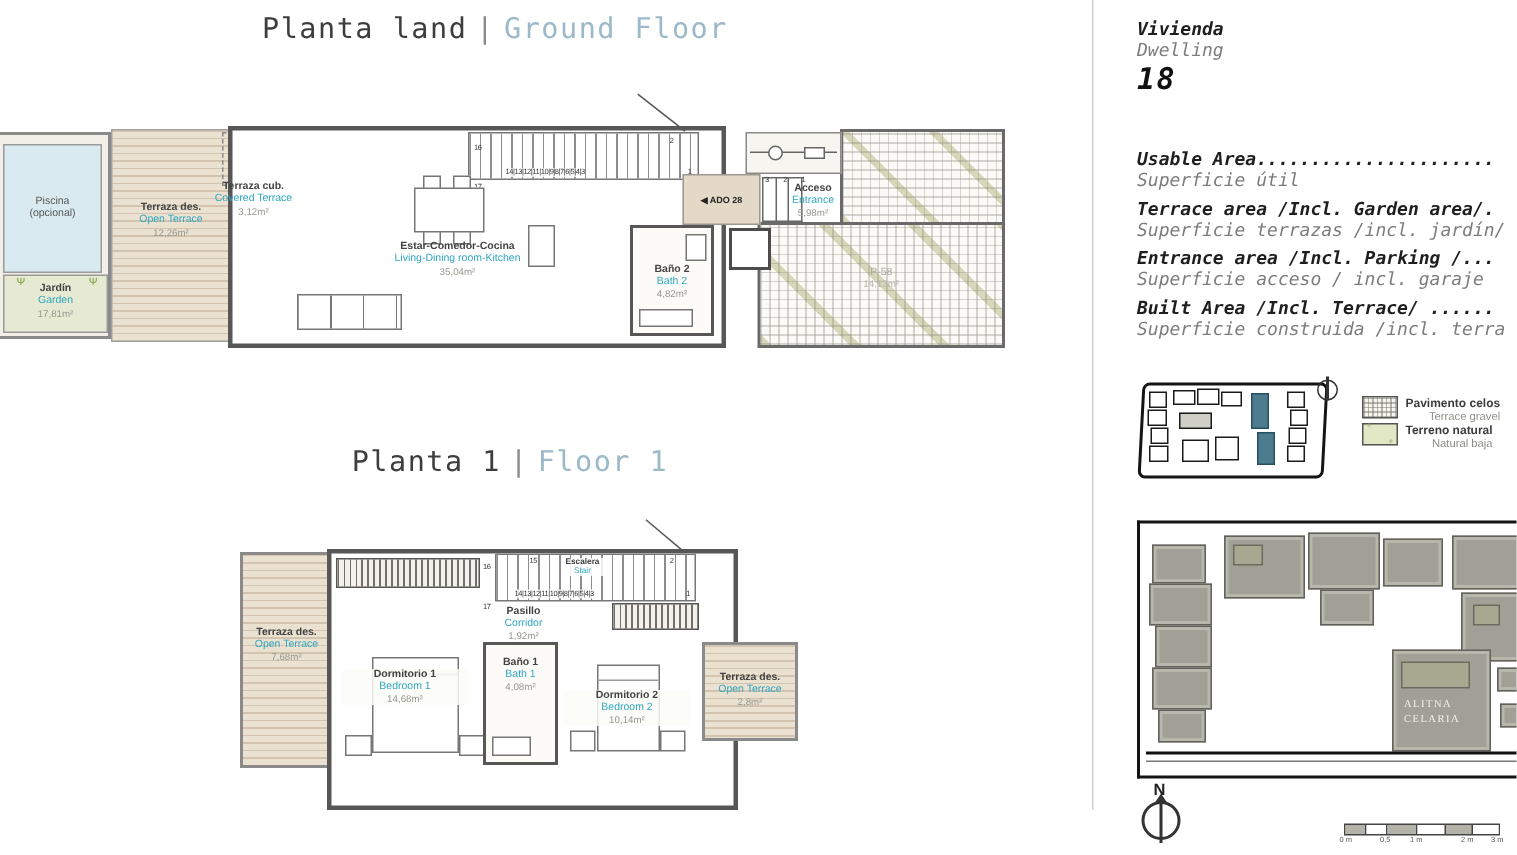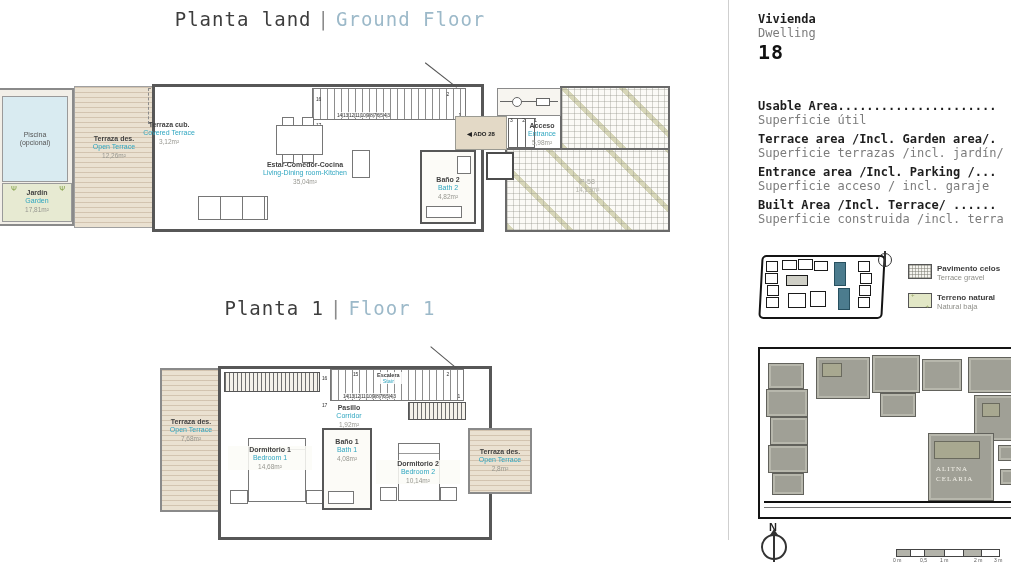--- a/index.html
+++ b/index.html
@@ -44,21 +44,21 @@
   .wall{background:#ffffff;border:3px solid #575757;}
   .furn{background:#ffffff;border:1px solid #767676;}
   
   .rl{text-align:center;line-height:1.18;white-space:nowrap;}
   .rl .es{display:block;font-weight:bold;font-size:7px;color:#424242;}
   .rl .en{display:block;font-size:7px;color:#2fa6c0;}
   .rl .area{display:block;font-size:6.5px;color:#979790;}
   .tiny{font-size:5px;color:#444;}
   .stairnum{font-size:5px;letter-spacing:-0.3px;color:#333;white-space:nowrap;}
   
-  .mono{font-family:"DejaVu Sans Mono",monospace;}
+  .mono{font-family:"DejaVu Sans Mono",monospace;font-style:italic;}
   .pl-en{font-size:12px;font-weight:bold;color:#1e1e1e;white-space:nowrap;}
   .pl-es{font-size:12px;color:#7c7c7c;white-space:nowrap;}
   .legend-title{font-size:8px;font-weight:bold;color:#3c3c3c;white-space:nowrap;}
   .legend-sub{font-size:7.5px;color:#8f8f89;white-space:nowrap;}
   .bld{position:absolute;background:#a0a096;border:1px solid #62625c;box-shadow:inset 0 0 0 2px #b7b7ac;}
   .bld2{position:absolute;background:#a8a890;border:1px solid #6a6a5e;}
   .kb{position:absolute;background:#ffffff;border:1px solid #1a1a1a;}
   .kb-teal{position:absolute;background:#4c7c8e;border:1px solid #27505f;}
   .scale-seg{height:6px;border-right:1px solid #444;}
 </style>
@@ -171,21 +171,21 @@
   <div style="flex:1;border:1px solid #666;border-left:none;background:#fff;"></div>
   <span class="stairnum abs" style="left:2px;top:-1px;letter-spacing:4px;">3 2 1</span>
 </div>
 
 <div class="rl abs" style="left:518px;top:122px;width:48px;z-index:3;">
   <span class="es">Acceso</span>
   <span class="en">Entrance</span>
   <span class="area">5,98m²</span>
 </div>
 
-<div class="abs plan-title" style="left:130px;top:297px;width:400px;">
+<div class="abs plan-title" style="left:140px;top:297px;width:400px;">
   <span>Planta 1</span><span class="sep">|</span><span class="en">Floor 1</span>
 </div>
 
 <div class="abs deck" style="left:160px;top:368px;width:58px;height:140px;border:2px solid #8a8a8a;">
   <div class="rl abs" style="left:0;top:48px;width:100%;">
     <span class="es">Terraza des.</span>
     <span class="en">Open Terrace</span>
     <span class="area">7,68m²</span>
   </div>
 </div>
@@ -299,28 +299,28 @@
   <div class="kb" style="left:100px;top:8px;width:10px;height:9px;"></div>
   <div class="kb" style="left:102px;top:20px;width:10px;height:9px;"></div>
   <div class="kb" style="left:101px;top:32px;width:10px;height:9px;"></div>
   <div class="kb" style="left:100px;top:44px;width:10px;height:9px;"></div>
   <div class="abs" style="right:8px;top:0;width:12px;height:12px;border:1.5px solid #333;border-radius:50%;">
     <div class="abs" style="left:5px;top:-3px;width:1.5px;height:16px;background:#333;"></div>
   </div>
 </div>
 
 <div class="abs" style="left:908px;top:264px;">
-  <div style="display:flex;align-items:flex-start;margin-bottom:11px;">
+  <div style="display:flex;align-items:flex-start;text-align:right;">
     <div style="width:22px;height:13px;border:1px solid #555;margin-right:5px;background-color:#f5f4ef;background-image:repeating-linear-gradient(0deg,rgba(120,120,110,.5) 0 1px,transparent 1px 3px),repeating-linear-gradient(90deg,rgba(120,120,110,.5) 0 1px,transparent 1px 3px);"></div>
     <div>
       <div class="legend-title">Pavimento celos</div>
       <div class="legend-sub">Terrace gravel</div>
     </div>
   </div>
-  <div style="display:flex;align-items:flex-start;">
+  <div style="display:flex;align-items:flex-start;text-align:right;">
     <div style="width:22px;height:13px;border:1px solid #555;margin-right:5px;background:#e2e7c6;position:relative;">
       <span style="position:absolute;left:2px;top:-2px;font-size:6px;color:#9aa86a;">+</span>
       <span style="position:absolute;right:2px;bottom:-2px;font-size:6px;color:#9aa86a;">+</span>
     </div>
     <div>
       <div class="legend-title">Terreno natural</div>
       <div class="legend-sub">Natural baja</div>
     </div>
   </div>
 </div>

